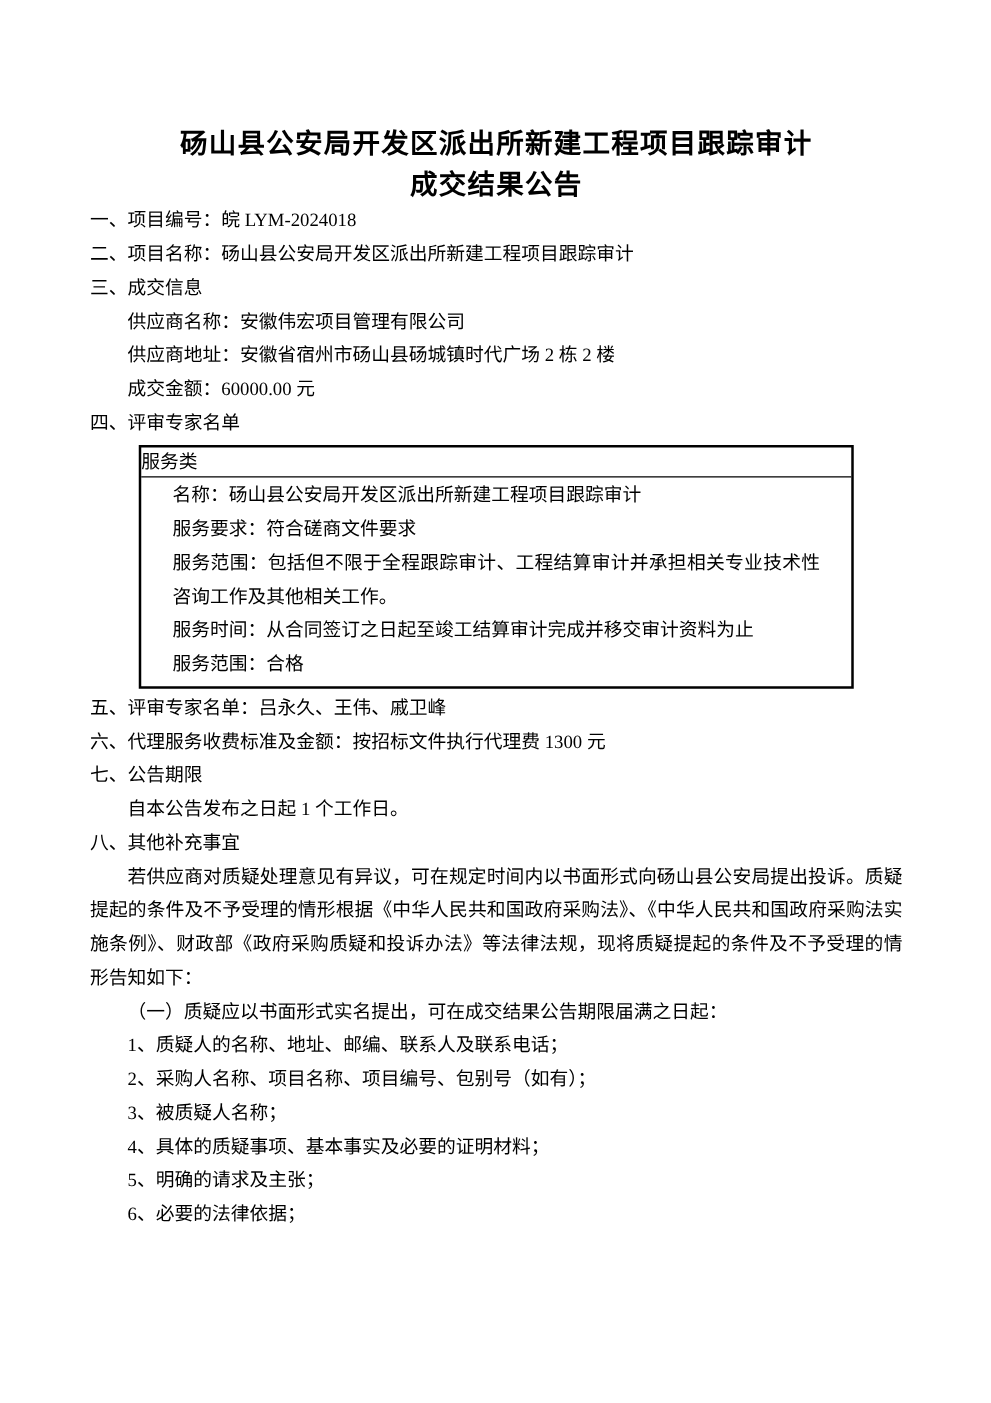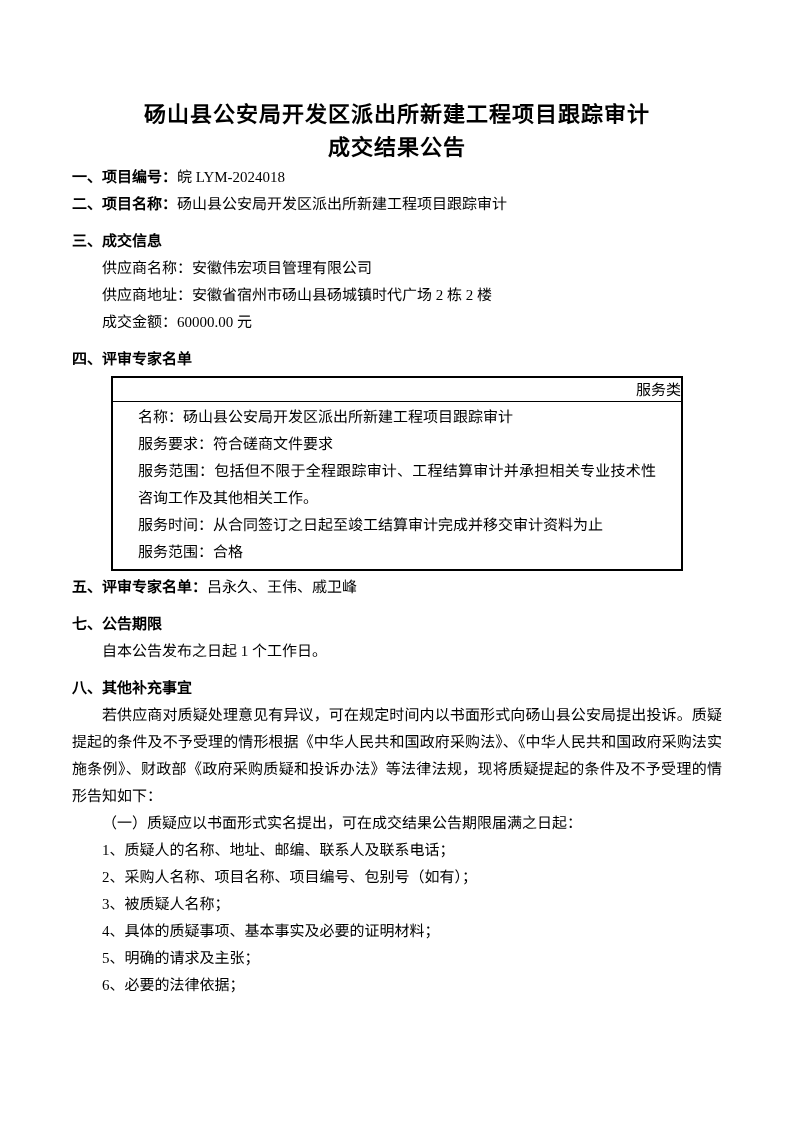--- a/index.html
+++ b/index.html
@@ -18,34 +18,34 @@
     border-radius: 28px;
   }
   .title-line {
     text-align: center;
     font-size: 22px;
     font-weight: 700;
     line-height: 33px;
     letter-spacing: 1px;
   }
   .line { line-height: 27px; }
-  .b { font-weight: 700; margin-top: 10px; }
+  .b { font-weight: 400; }
   .indent { padding-left: 2em; }
   .para {
     text-indent: 2em;
     text-align: justify;
     line-height: 27px;
   }
   .tbl {
     width: 572px;
     margin: 3px auto 3px;
     border: 2px solid #000;
   }
   .tbl-header {
-    text-align: right;
+    text-align: left;
     line-height: 20px;
     padding: 2px 0 1px;
     border-bottom: 1px solid #000;
   }
   .tbl-body { padding: 2px 25px 3px; }
   .tbl-body .trow {
     line-height: 27px;
     text-align: justify;
   }
 </style>
@@ -74,20 +74,21 @@
       <div class="trow">名称：砀山县公安局开发区派出所新建工程项目跟踪审计</div>
       <div class="trow">服务要求：符合磋商文件要求</div>
       <div class="trow">服务范围：包括但不限于全程跟踪审计、工程结算审计并承担相关专业技术性咨询工作及其他相关工作。</div>
       <div class="trow">服务时间：从合同签订之日起至竣工结算审计完成并移交审计资料为止</div>
       <div class="trow">服务范围：合格</div>
     </div>
   </div>
 
   <div class="line"><span class="b">五、评审专家名单：</span><span>吕永久、王伟、戚卫峰</span></div>
 
+  <div class="line"><span class="b">六、代理服务收费标准及金额：</span><span>按招标文件执行代理费 1300 元</span></div>
 
   <div class="line b">七、公告期限</div>
   <div class="line indent">自本公告发布之日起 1 个工作日。</div>
 
   <div class="line b">八、其他补充事宜</div>
   <div class="para">若供应商对质疑处理意见有异议，可在规定时间内以书面形式向砀山县公安局提出投诉。质疑提起的条件及不予受理的情形根据《中华人民共和国政府采购法》、《中华人民共和国政府采购法实施条例》、财政部《政府采购质疑和投诉办法》等法律法规，现将质疑提起的条件及不予受理的情形告知如下：</div>
   <div class="line indent">（一）质疑应以书面形式实名提出，可在成交结果公告期限届满之日起：</div>
 
   <div class="line indent">1、质疑人的名称、地址、邮编、联系人及联系电话；</div>
   <div class="line indent">2、采购人名称、项目名称、项目编号、包别号（如有）；</div>

